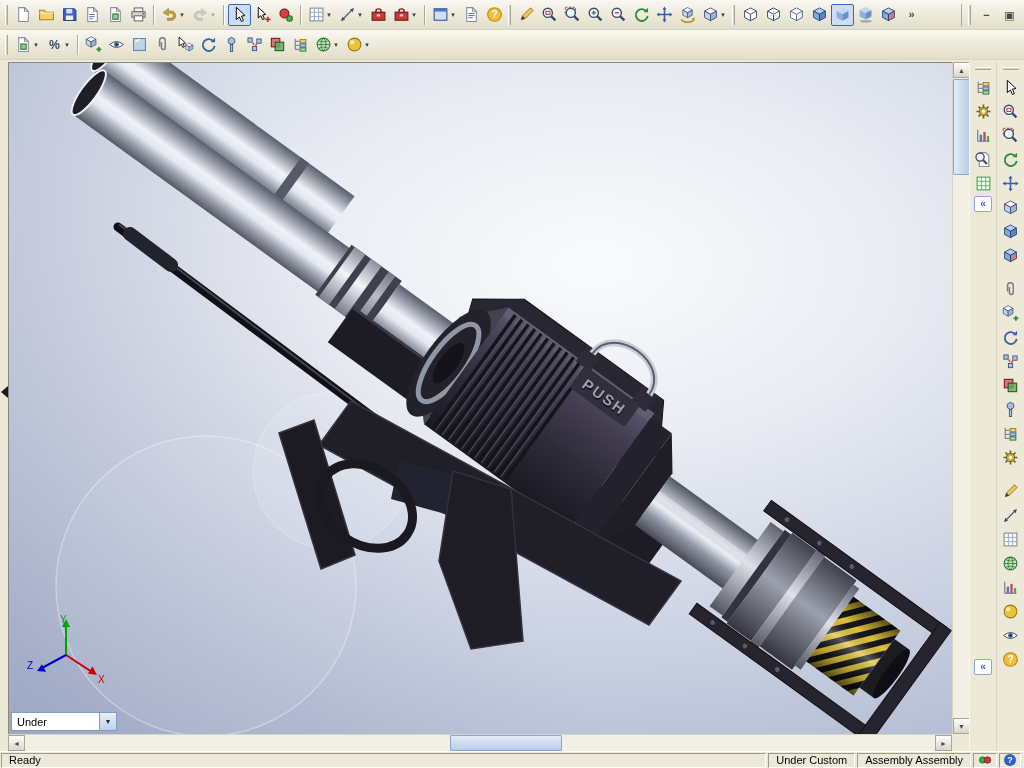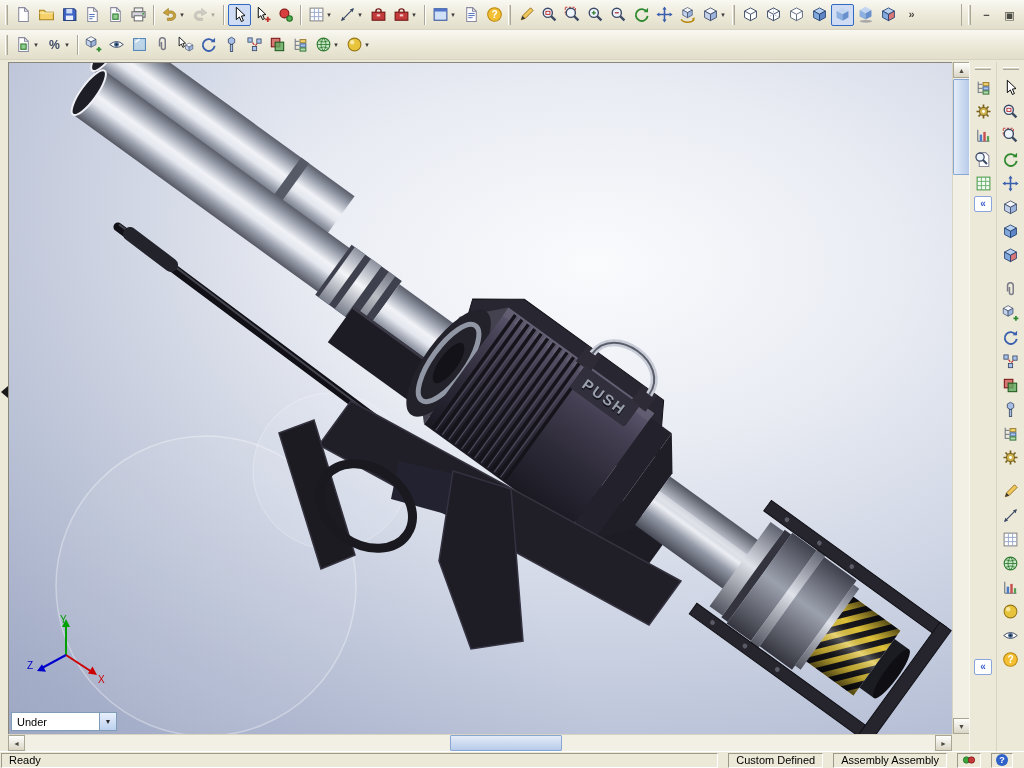--- a/index.html
+++ b/index.html
@@ -67,21 +67,21 @@
   #vscroll .up{top:0;left:0}#vscroll .down{bottom:0;left:0}
   #hscroll .left{left:0;top:0}#hscroll .right{right:0;top:0}
   .thumb{position:absolute;background:linear-gradient(#e4ecf8,#b7cbe9);border:1px solid #89a7d4;border-radius:1px}
   #vthumb{left:0;top:17px;width:17px;height:96px;background:linear-gradient(90deg,#e4ecf8,#b7cbe9)}
   #hthumb{top:0;left:442px;width:112px;height:16px}
   #scroll-corner{position:absolute;left:952px;top:734px;width:17px;height:17px;background:#ece9d8}
 
   
   #statusbar{position:absolute;left:0;top:751px;width:1024px;height:17px;background:#ece9d8;
      border-top:1px solid #fff;display:flex;align-items:center;padding:0 1px}
-  .scell{height:15px;display:flex;align-items:center;padding:0 7px;margin-right:10px;
+  .scell{height:15px;display:flex;align-items:center;padding:0 7px;margin-right:2px;
      border:1px solid;border-color:#9d9a8b #fff #fff #9d9a8b;white-space:nowrap}
   #status-ready{flex:1}
   .icon-cell{padding:0 4px}
   .qball{width:12px;height:12px;border-radius:50%;background:#2f62c8;color:#fff;font-size:9px;font-weight:bold;
      display:flex;align-items:center;justify-content:center}
 </style>
 </head>
 <body>
 
 <div id="app">
@@ -849,21 +849,21 @@
           <svg width="17" height="17" viewBox="0 0 16 16" xmlns="http://www.w3.org/2000/svg">
             <circle cx="8" cy="8" r="6.4" fill="#f4bf32" stroke="#b8860b"></circle>
             <text x="8" y="11.4" font-size="9.5" font-weight="bold" text-anchor="middle" fill="#fff" font-family="Liberation Sans,sans-serif">?</text>
           </svg>
         </div>
       </div>
   </div>
 
   <div id="statusbar">
     <div class="scell" id="status-ready">Ready</div>
-    <div class="scell">Custom Defined</div>
+    <div class="scell">Under Custom</div>
     <div class="scell">Assembly Assembly</div>
     <div class="scell icon-cell">
       <svg width="14" height="12" viewBox="0 0 14 12">
           <circle cx="4.5" cy="6" r="3.2" fill="#3aa63a" stroke="#1f6a1f" stroke-width=".7"></circle>
           <circle cx="9.5" cy="6" r="3.2" fill="#c43a3a" stroke="#7a1414" stroke-width=".7"></circle>
         </svg>
     </div>
     <div class="scell icon-cell">
       <span class="qball">?</span>
     </div>

